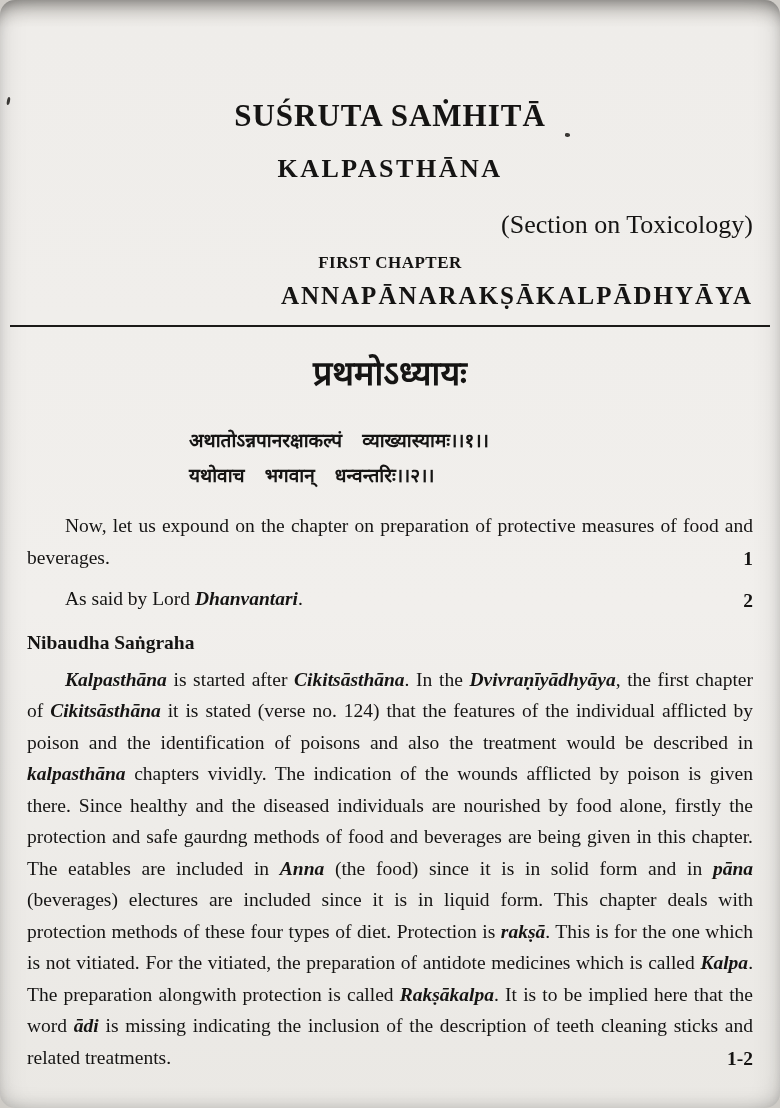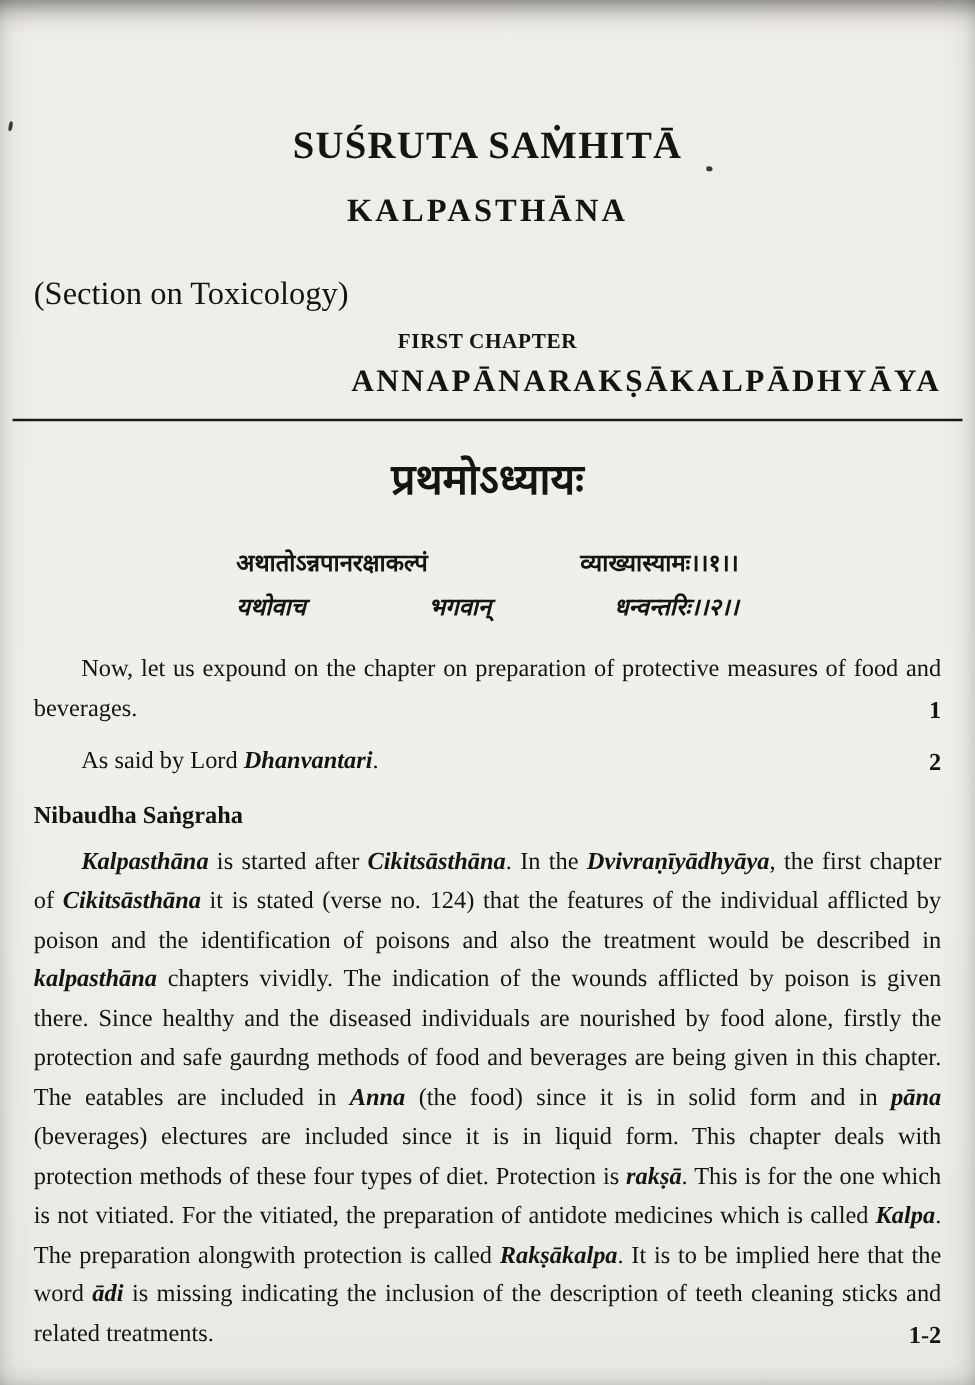--- a/index.html
+++ b/index.html
@@ -16,20 +16,21 @@
     padding: 0 27px;
     background: linear-gradient(180deg, #dcd9d4 0%, #efedea 2.5%, #f1efec 55%, #eae8e4 100%);
     box-shadow:
       inset 0 16px 20px -14px rgba(0,0,0,0.5),
       inset 0 -12px 26px -20px rgba(0,0,0,0.35),
       inset -16px 0 34px -26px rgba(0,0,0,0.3),
       inset 16px 0 34px -26px rgba(0,0,0,0.25);
     overflow: hidden;
     font-family: "Liberation Serif", "DejaVu Serif", serif;
     color: #151413;
+    border-radius: 15px;
   }
   .speck {
     position: absolute;
     background: #3a3835;
     border-radius: 40% 60% 50% 50%;
   }
   .speck.s1 { left: 7px; top: 97px; width: 3px; height: 8px; transform: rotate(12deg); }
   .speck.s2 { left: 565px; top: 133px; width: 5px; height: 4px; }
   h1.book-title {
     margin: 0;
@@ -40,22 +41,22 @@
     letter-spacing: 1px;
   }
   .book-subtitle {
     margin-top: 20px;
     text-align: center;
     font-size: 26px;
     font-weight: bold;
     letter-spacing: 2.5px;
   }
   .section-title {
-    margin-top: 36px;
-    text-align: left;
+    margin-top: 26px;
+    text-align: right;
     font-size: 26px;
     font-weight: normal;
   }
   .chapter-label {
     margin-top: 13px;
     text-align: center;
     font-size: 17px;
     font-weight: bold;
     letter-spacing: 0.5px;
   }
@@ -81,23 +82,24 @@
     font-weight: bold;
   }
   .verses {
     width: 402px;
     margin: 32px auto 0 auto;
     font-size: 19px;
     font-weight: bold;
   }
   .verse-line {
     display: flex;
-    justify-content: space-between;
+    justify-content: flex-start;
+    gap: 20px;
   }
-  .verse-line + .verse-line { margin-top: 9px; font-style: italic; }
+  .verse-line + .verse-line { margin-top: 9px; }
   .num-para {
     position: relative;
     margin-top: 22px;
   }
   .num-para.tight { margin-top: 10px; }
   .num-para p {
     margin: 0;
     font-size: 19.5px;
     line-height: 31.5px;
     text-align: justify;

